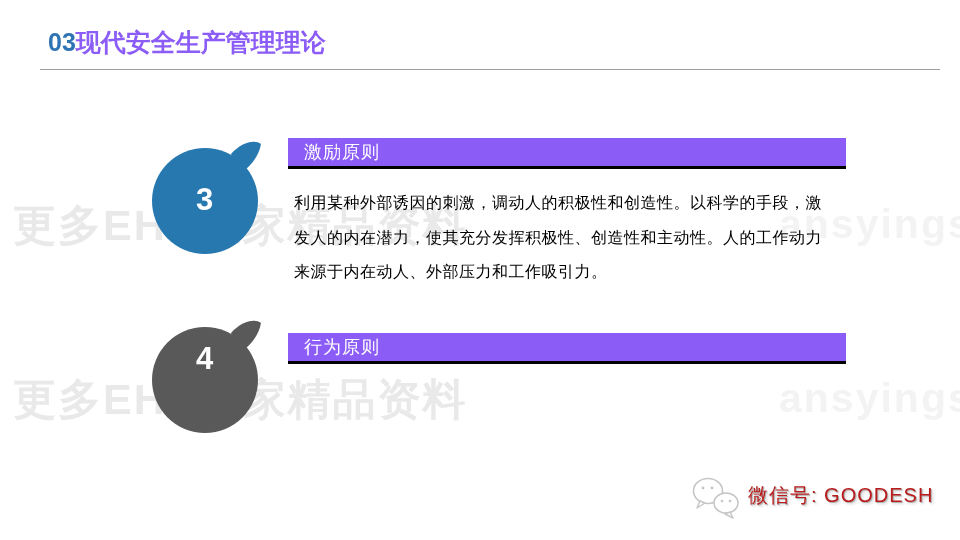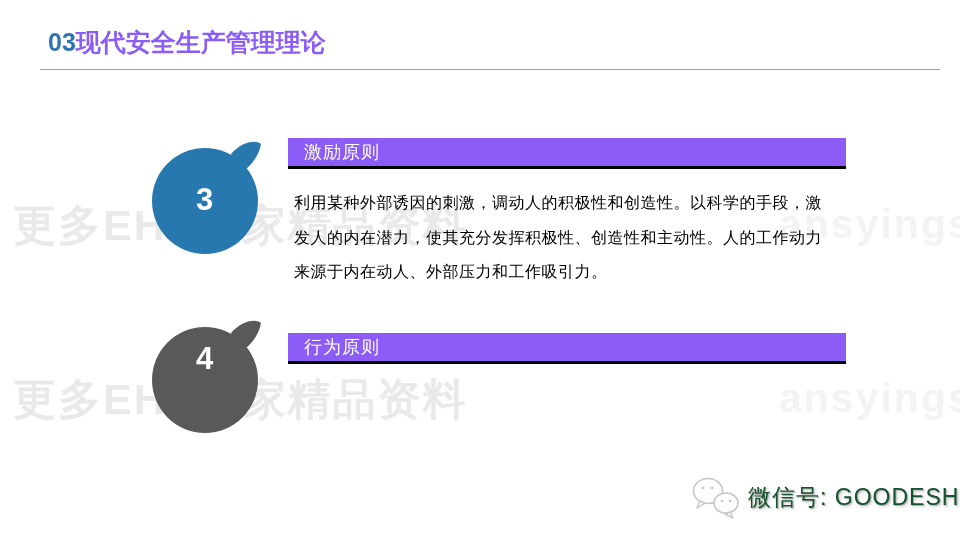--- a/index.html
+++ b/index.html
@@ -45,21 +45,21 @@
     position:absolute;left:294px;width:544px;
     font-size:16px;line-height:34.5px;color:#000000;
     white-space:pre-wrap;letter-spacing:0.5px;
   }
   .body-text.s1{top:186px;}
   .body-text.s2{top:364px;}
   
   .wechat-icon{position:absolute;left:690px;top:475px;width:54px;height:46px;}
   .wechat-label{
     position:absolute;left:748px;top:482px;
-    font-size:23px;color:#14532d;letter-spacing:1px;
+    font-size:20px;color:#b91c1c;letter-spacing:1px;
     text-shadow:1px 1px 0 #b2b2b2, 2px 2px 3px #cfcfcf;
   }
 </style>
 </head>
 <body>
 
 <div class="slide">
 
   <span class="wm wm-left wm-r1l">更多EHS独家精品资料</span>
   <span class="wm wm-right wm-r1r">ansyingsj1</span>

